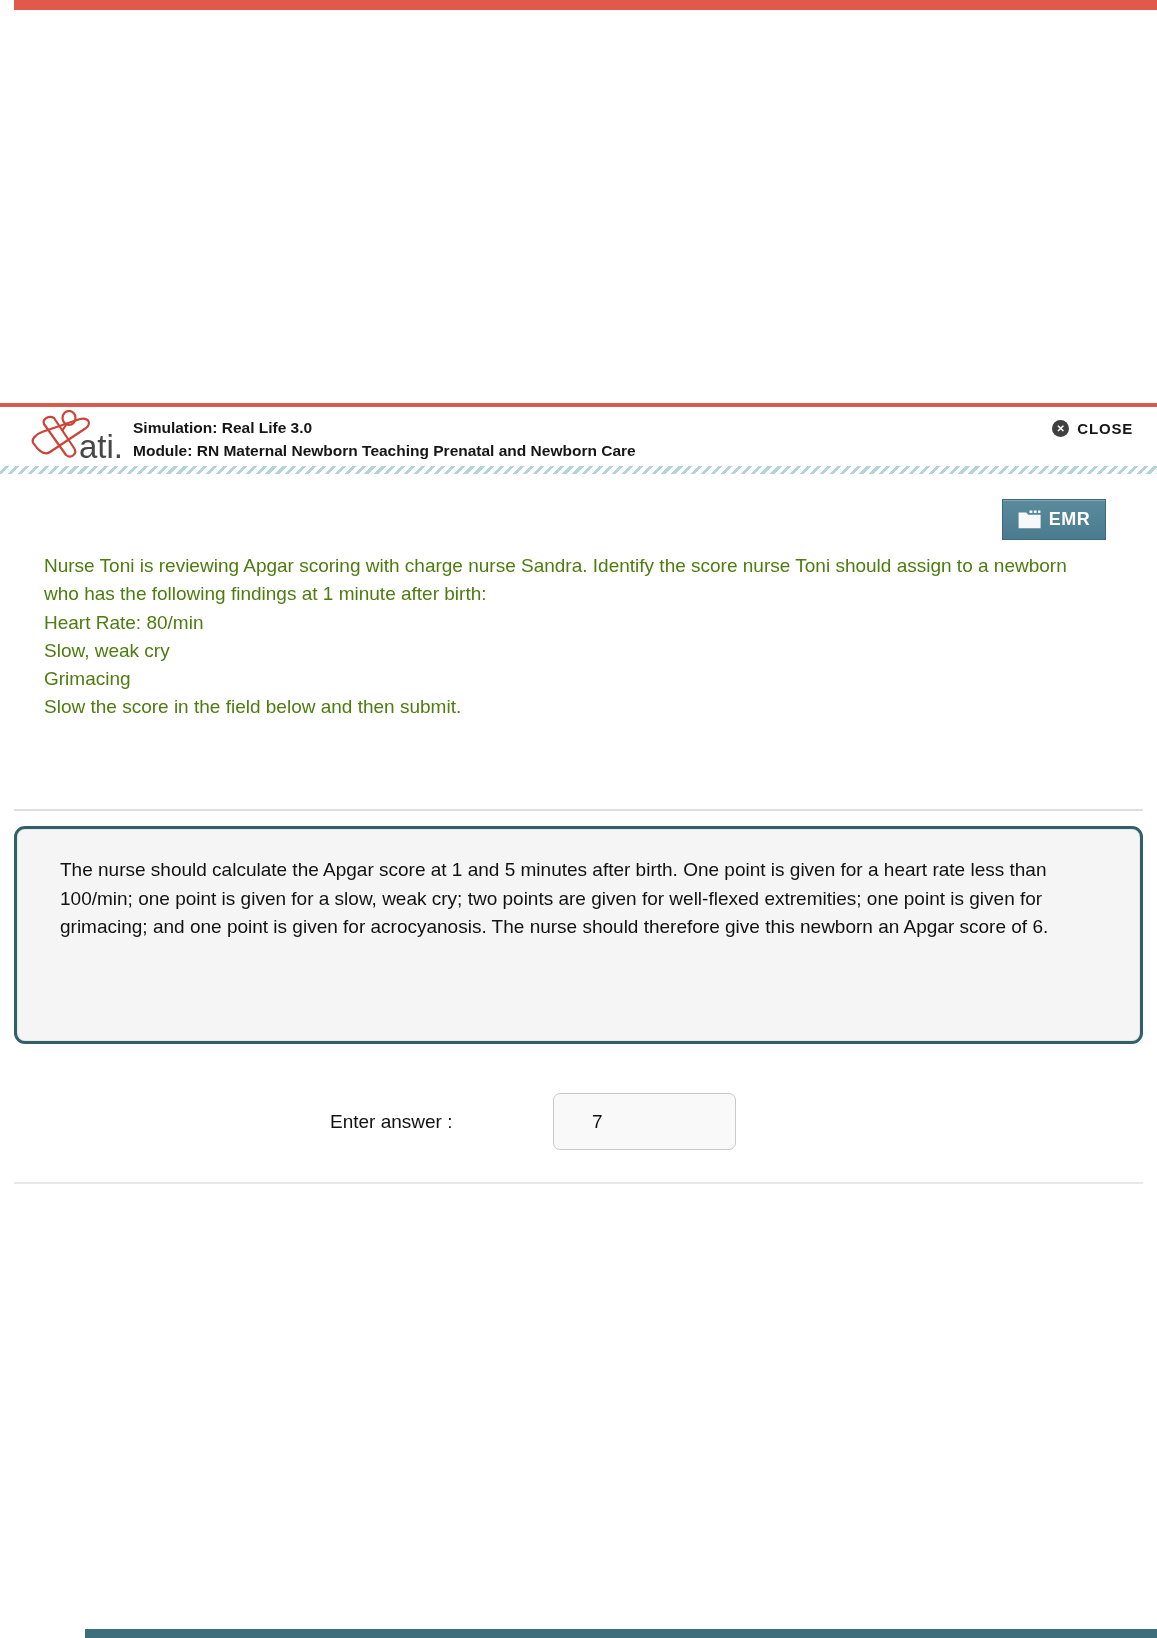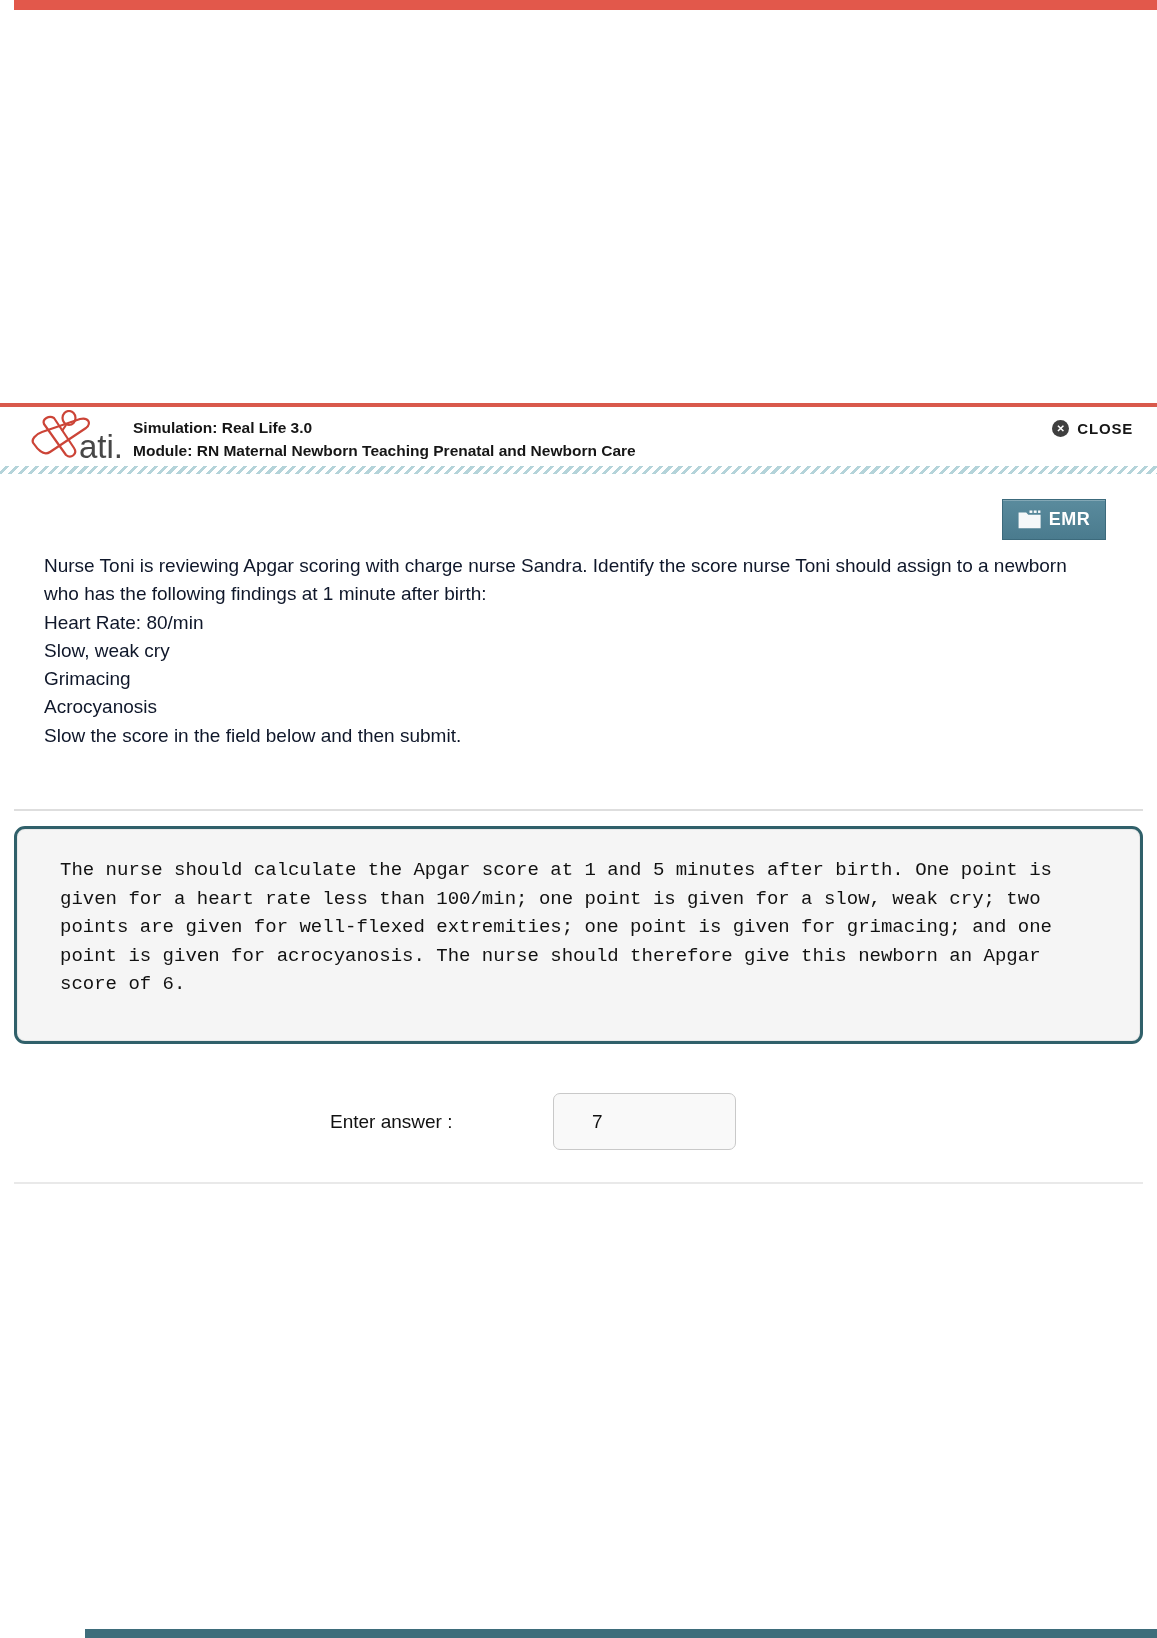--- a/index.html
+++ b/index.html
@@ -46,33 +46,32 @@
     background: linear-gradient(#5a8b9d, #4a7b8e);
     border: 1px solid #3c6a7c; border-radius: 0;
     display: flex; align-items: center; justify-content: center; gap: 8px;
     cursor: pointer; box-shadow: inset 0 1px 0 rgba(255,255,255,0.25);
   }
   .emr-label { color: #ffffff; font-weight: bold; font-size: 18px; letter-spacing: 0.5px; }
 
   
   .question {
     position: absolute; left: 44px; top: 552px; width: 1024px;
-    font-size: 19px; line-height: 28.3px; color: #0f172a;
+    font-size: 19px; line-height: 28.3px; color: #4d7c0f;
   }
   .question div { margin: 0; }
 
   
   .divider-1 { position: absolute; top: 809px; left: 14px; width: 1129px; height: 0; border-top: 2px solid #dedede; }
 
   
   .explain-box {
     position: absolute; left: 14px; top: 826px; width: 1129px; height: 218px;
     background: #f5f5f5; border: 3px solid #30606a; border-radius: 11px;
     box-shadow: 0 0 0 1px #e8e8e8 inset;
-    font-family: Liberation Mono, monospace;
   }
   .explain-text {
     padding: 27px 44px 0 43px;
     font-size: 19px; line-height: 28.5px; color: #111111;
   }
 
   
   .answer-label {
     position: absolute; left: 330px; top: 1111px; width: 213px;
     text-align: left; font-size: 19px; color: #111111;
@@ -131,21 +130,20 @@
       </g>
     </svg>
     <span class="emr-label">EMR</span>
   </div>
 
   <div class="question">
     <div>Nurse Toni is reviewing Apgar scoring with charge nurse Sandra. Identify the score nurse Toni should assign to a newborn who has the following findings at 1 minute after birth:</div>
     <div>Heart Rate: 80/min</div>
     <div>Slow, weak cry</div>
     <div>Grimacing</div>
-    <div>Acrocyanosis</div>
     <div>Slow the score in the field below and then submit.</div>
   </div>
 
   <div class="divider-1"></div>
 
   <div class="explain-box">
     <div class="explain-text">The nurse should calculate the Apgar score at 1 and 5 minutes after birth. One point is given for a heart rate less than 100/min; one point is given for a slow, weak cry; two points are given for well-flexed extremities; one point is given for grimacing; and one point is given for acrocyanosis. The nurse should therefore give this newborn an Apgar score of 6.</div>
   </div>
 
   <div class="answer-label">Enter answer :</div>

